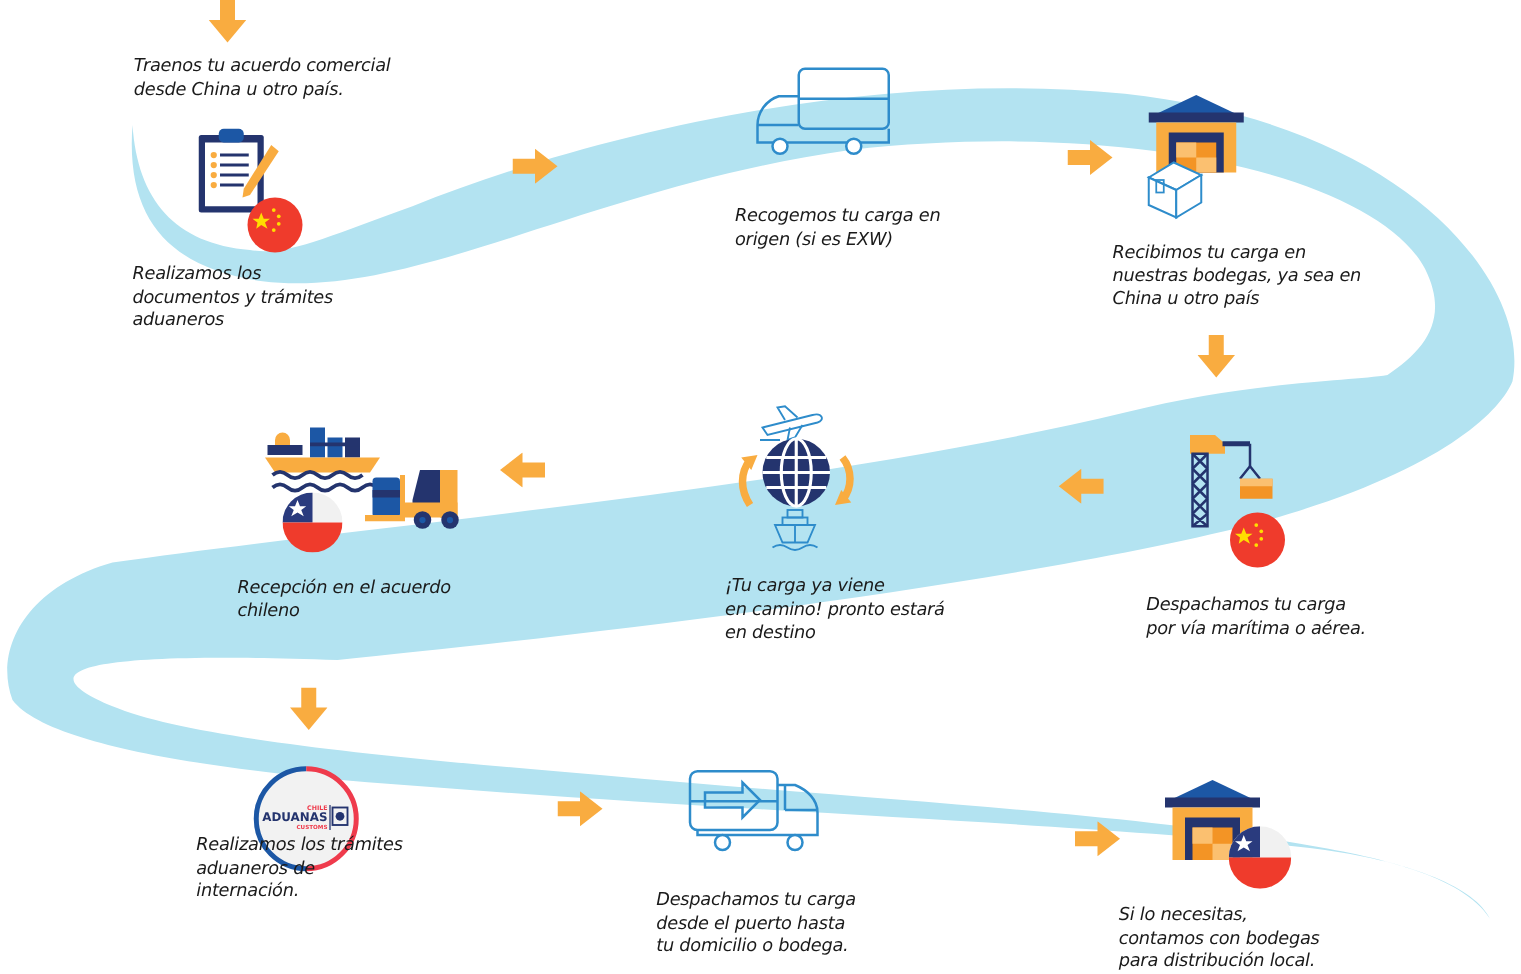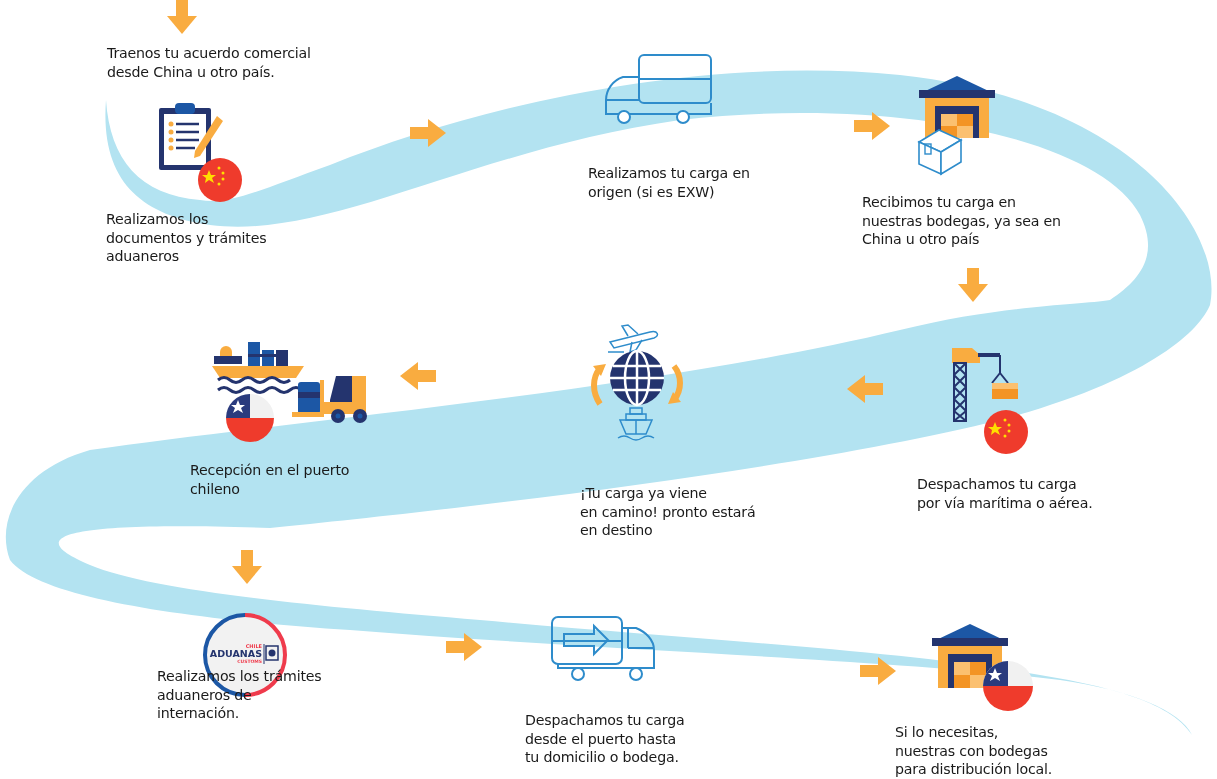--- a/index.html
+++ b/index.html
@@ -1,19 +1,19 @@
 <!DOCTYPE html>
 <html><head>
 <meta charset="utf-8">
 <style>
   html, body { margin:0; padding:0; background:#ffffff; }
   body { width:1217px; height:779px; position:relative; overflow:hidden;
          font-family:"DejaVu Sans","Liberation Sans",sans-serif; color:#1a1a1a; }
   #ribbon { position:absolute; left:0; top:0; width:1217px; height:779px; z-index:0; }
-  .label { position:absolute; font-size:14.2px; line-height:18.5px; letter-spacing:-0.2px; z-index:3; white-space:pre-line; }
+  .label { position:absolute; font-size:14.2px; line-height:18.5px; letter-spacing:-0.2px; z-index:3; white-space:pre-line;font-style:italic; }
   .icon { position:absolute; z-index:2; }
   .arrow { position:absolute; z-index:2; }
 </style>
 </head>
 <body>
 
 <svg id="ribbon" viewBox="0 0 1217 779">
   <path fill="#b3e3f1" d="M106 100
        C 100 180, 140 215, 210 225
        C 330 240, 470 150, 680 120
@@ -256,33 +256,33 @@
     </g>
     <polygon points="67,46 69,51 74,51 70,54 72,59 67,56 62,59 64,54 60,51 65,51" fill="#fff"></polygon>
   </g>
 </svg>
 
 <div class="label" style="left:107px;top:44px">Traenos tu acuerdo comercial
 desde China u otro país.</div>
 <div class="label" style="left:106px;top:210px">Realizamos los
 documentos y trámites
 aduaneros</div>
-<div class="label" style="left:588px;top:164px">Realizamos tu carga en
+<div class="label" style="left:588px;top:164px">Recogemos tu carga en
 origen (si es EXW)</div>
-<div class="label" style="left:862px;top:193px">Recibimos tu carga en
+<div class="label" style="left:890px;top:193px">Recibimos tu carga en
 nuestras bodegas, ya sea en
 China u otro país</div>
 <div class="label" style="left:917px;top:475px">Despachamos tu carga
 por vía marítima o aérea.</div>
-<div class="label" style="left:580px;top:484px">¡Tu carga ya viene
+<div class="label" style="left:580px;top:460px">¡Tu carga ya viene
 en camino! pronto estará
 en destino</div>
-<div class="label" style="left:190px;top:461px">Recepción en el puerto
+<div class="label" style="left:190px;top:461px">Recepción en el acuerdo
 chileno</div>
 <div class="label" style="left:157px;top:667px">Realizamos los trámites
 aduaneros de
 internación.</div>
 <div class="label" style="left:525px;top:711px">Despachamos tu carga
 desde el puerto hasta
 tu domicilio o bodega.</div>
 <div class="label" style="left:895px;top:723px">Si lo necesitas,
-nuestras con bodegas
+contamos con bodegas
 para distribución local.</div>
 
 </body></html>

